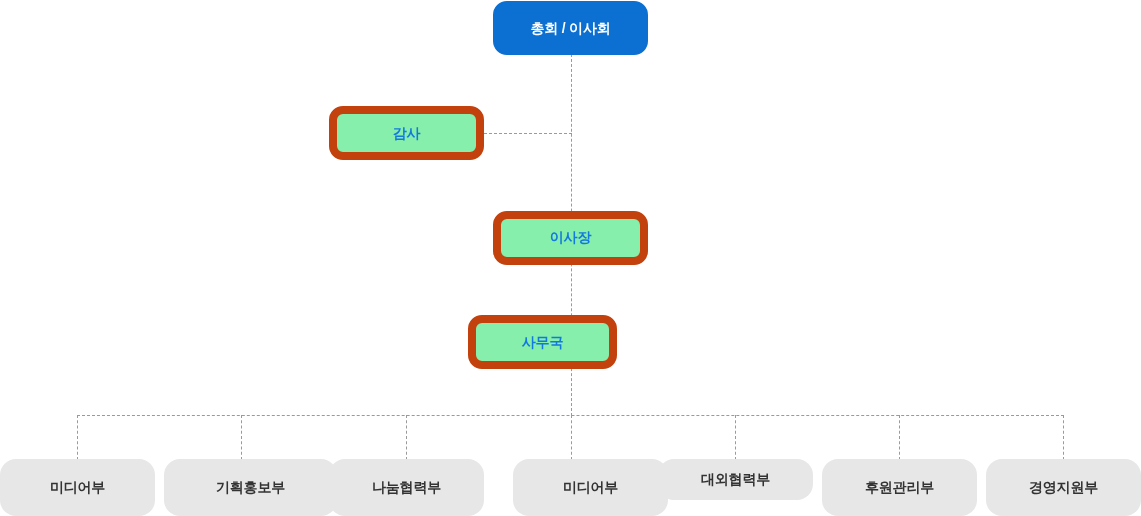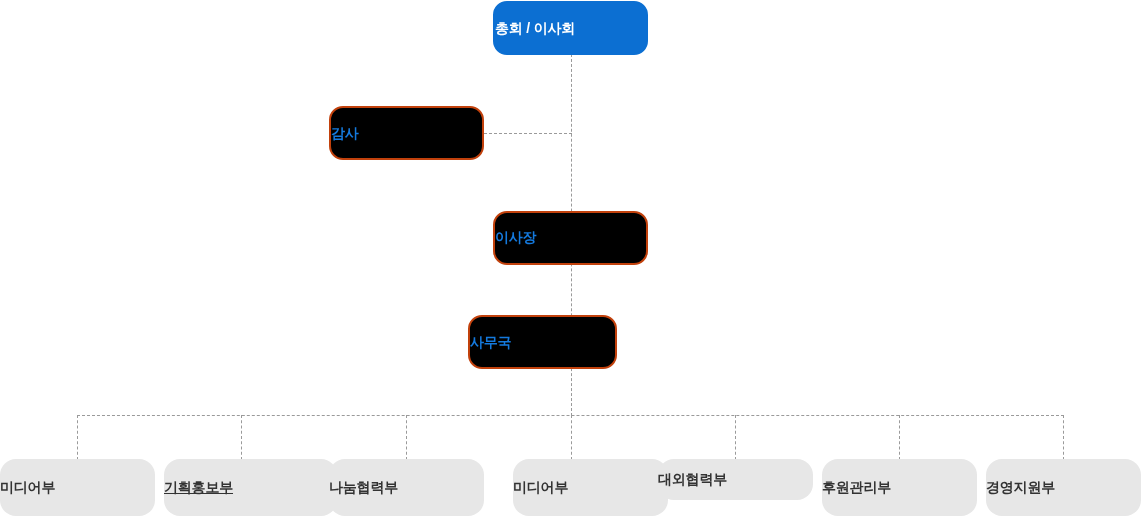--- a/index.html
+++ b/index.html
@@ -19,42 +19,42 @@
     background: #ffffff;
     overflow: hidden;
   }
 
   
   .node {
     position: absolute;
     box-sizing: border-box;
     display: flex;
     align-items: center;
-    justify-content: flex-start;
+    justify-content: center;
     text-align: center;
     border-radius: 14px;
     font-size: 14px;
     font-weight: bold;
     letter-spacing: -0.2px;
     line-height: 1.2;
     z-index: 3;
   }
 
   
   .node--filled {
     background: #0c6fd2;
     color: #ffffff;
     border: 2px solid #0c6fd2;
   }
 
   
   .node--outlined {
-    background: #000000;
+    background: #86efac;
     color: #1479dd;
-    border: 2px solid #c2410c;
+    border: 8px solid #c2410c;
   }
 
   
   .node--dept {
     background: #e7e7e7;
     color: #333333;
     border: none;
     border-radius: 16px;
     font-size: 14px;
     font-weight: bold;
@@ -106,21 +106,21 @@
   </div>
 
   <div class="node node--outlined" style="left:468px; top:315px; width:149px; height:54px;">
     <span>사무국</span>
   </div>
 
   <div class="node node--dept" style="left:0px; top:459px; width:155px; height:57px;">
     <span>미디어부</span>
   </div>
 
-  <div class="node node--dept" style="left:164px; top:459px; width:173px; height:57px;text-decoration:underline;">
+  <div class="node node--dept" style="left:164px; top:459px; width:173px; height:57px;">
     <span>기획홍보부</span>
   </div>
 
   <div class="node node--dept" style="left:329px; top:459px; width:155px; height:57px;">
     <span>나눔협력부</span>
   </div>
 
   <div class="node node--dept" style="left:493px; top:459px; width:155px; height:57px;margin-left:20px;">
     <span>미디어부</span>
   </div>

